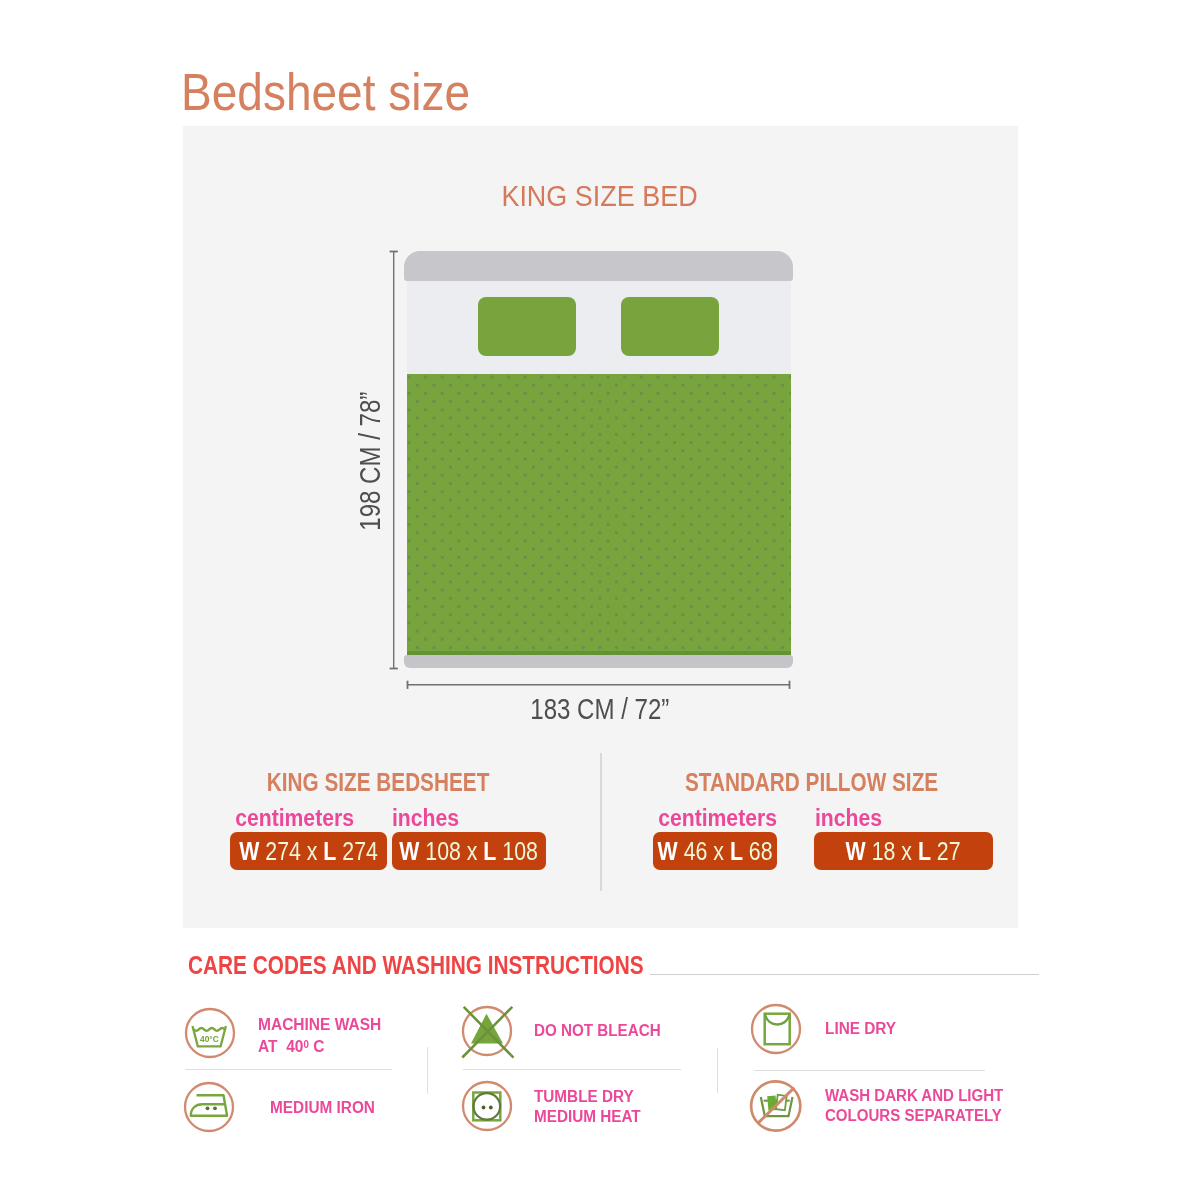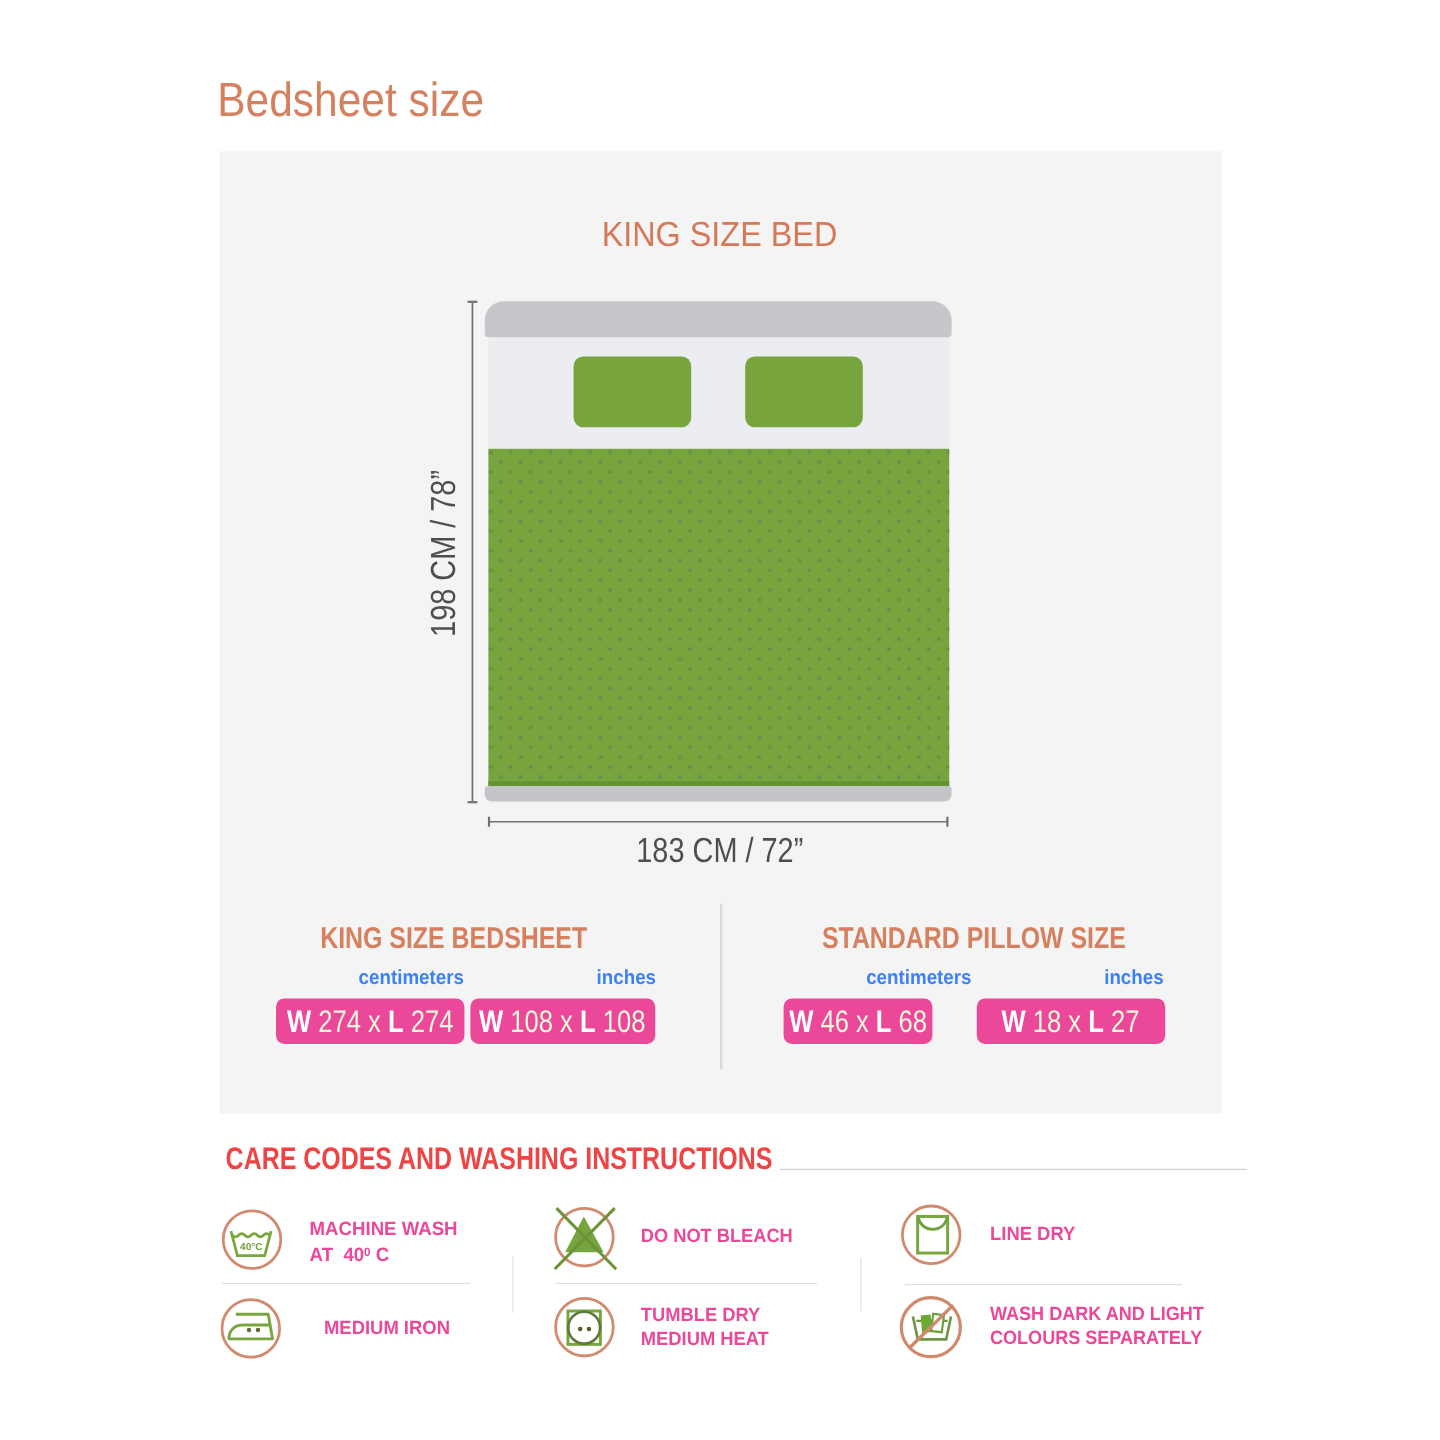--- a/index.html
+++ b/index.html
@@ -3,33 +3,33 @@
 <meta charset="utf-8">
 <style>
   html,body{margin:0;padding:0}
   body{width:1200px;height:1200px;position:relative;background:#ffffff;
        font-family:"Liberation Sans",sans-serif;overflow:hidden}
   .abs{position:absolute}
   .ctr{text-align:center}
   .sx{display:inline-block;transform:scaleX(.84);transform-origin:center;white-space:nowrap}
   .sxl{display:inline-block;transform:scaleX(.86);transform-origin:left;white-space:nowrap}
   .salmon{color:#d5805f}
-  .pill{position:absolute;background:#ec4899;border-radius:7px;height:38px;
+  .pill{position:absolute;background:#c2410c;border-radius:7px;height:38px;
         display:flex;align-items:center;justify-content:center;color:#edf7da;
         font-size:26px;}
   .pill b{color:#ffffff;font-weight:bold}
-  .unit{position:absolute;color:#3b82f6;font-weight:bold;font-size:17px;text-align:right}
+  .unit{position:absolute;color:#ec4899;font-weight:bold;font-size:23px;text-align:left}
   .sect{position:absolute;color:#d5805f;font-weight:bold;font-size:25px;text-align:center}
   .caretxt{position:absolute;color:#ec4899;font-weight:bold;font-size:16px;line-height:20px}
   .sep{position:absolute;background:#dfdfdf}
 </style>
 </head>
 <body>
 
-<div class="abs salmon" style="left:181px;top:62px;font-size:40px;"><span class="sxl" style="transform:scaleX(.885)">Bedsheet size</span></div>
+<div class="abs salmon" style="left:181px;top:62px;font-size:52px;"><span class="sxl" style="transform:scaleX(.885)">Bedsheet size</span></div>
 
 <div class="abs" style="left:183px;top:126px;width:835px;height:802px;background:#f4f4f4"></div>
 
 <div class="abs ctr" style="left:450px;top:180px;width:300px;font-size:29px;font-weight:normal;color:#d4795a"><span class="sx" style="transform:scaleX(.93)">KING SIZE BED</span></div>
 
 <div class="abs" style="left:406.5px;top:265px;width:384px;height:395px;background:#ebedf0"></div>
 
 <div class="abs" style="left:404px;top:251px;width:388.5px;height:30px;background:#c7c7cb;border-radius:16px 16px 3px 3px"></div>
 
 <div class="abs" style="left:478px;top:297px;width:98px;height:59px;background:#77a43c;border-radius:8px"></div>
@@ -79,21 +79,21 @@
 <div class="sect ctr" style="left:641.5px;top:768px;width:340px"><span class="sx" style="transform:scaleX(.83)">STANDARD PILLOW SIZE</span></div>
 
 <div class="unit ctr" style="left:653px;top:805px;width:160px"><span class="sx" style="transform:scaleX(.92)">centimeters</span></div>
 
 <div class="unit ctr" style="left:812px;top:805px;width:160px"><span class="sx" style="transform:scaleX(.92)">inches</span></div>
 
 <div class="pill" style="left:653px;top:832px;width:124px">
     <span class="sx" style="transform:scaleX(.82)"><b>W</b> 46 x <b>L</b> 68</span>
   </div>
 
-<div class="pill" style="left:814px;top:832px;width:157px">
+<div class="pill" style="left:814px;top:832px;width:179px">
     <span class="sx" style="transform:scaleX(.82)"><b>W</b> 18 x <b>L</b> 27</span>
   </div>
 
 <div class="abs" style="left:188px;top:950px;font-size:26px;font-weight:bold;color:#ef4444"><span class="sxl" style="transform:scaleX(.8)">CARE CODES AND WASHING INSTRUCTIONS</span></div>
 
 <div class="sep" style="left:650px;top:974px;width:389px;height:1px;background:#d0d0d0"></div>
 
 <svg class="abs" style="left:181.5px;top:1005px" width="56" height="56" viewBox="0 0 56 56">
   <circle cx="28" cy="28" r="24" fill="none" stroke="#d18a6e" stroke-width="2.3"></circle>
   <path d="M10.5,21 L15.8,41.3 H38.6 L43.9,21" fill="none" stroke="#79a73e" stroke-width="2.3"></path>

